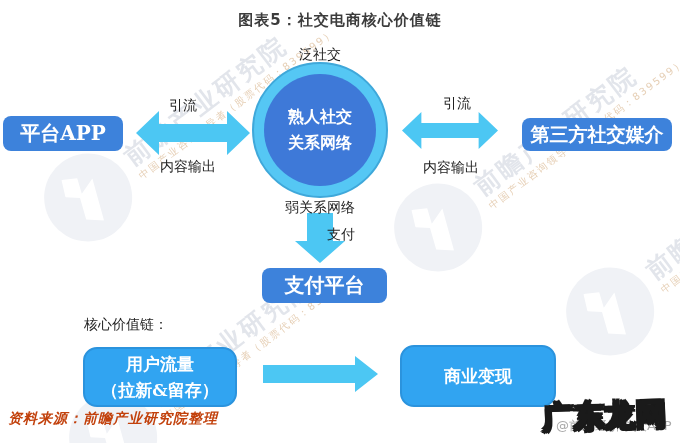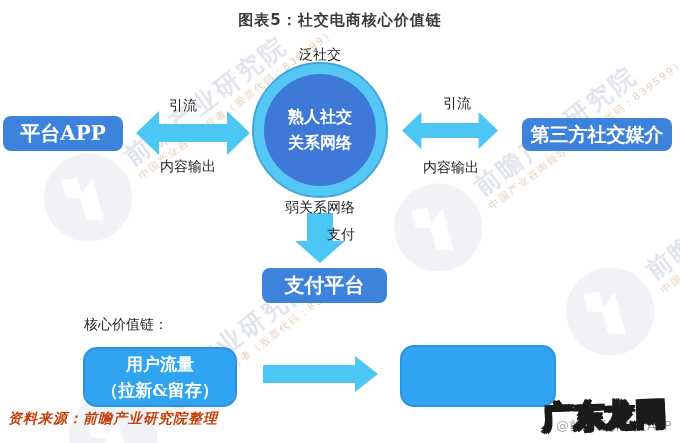--- a/index.html
+++ b/index.html
@@ -134,19 +134,20 @@
   <div class="round-box" style="left:83px;top:347px;width:150px;height:56px;font-size:17px;">
     <span>用户流量</span>
     <span>（拉新&amp;留存）</span>
   </div>
 
   <svg class="arrow" style="left:263px;top:356px;" width="115" height="36" viewBox="0 0 115 36">
     <polygon points="0,9 92,9 92,0 115,18 92,36 92,27 0,27" fill="#4cc7f3"></polygon>
   </svg>
 
   <div class="round-box" style="left:400px;top:345px;width:152px;height:58px;font-size:17px;">
+    <span>商业变现</span>
   </div>
 
   <div class="source">资料来源：前瞻产业研究院整理</div>
   <div class="app-mark">@前瞻经济学人APP</div>
   <div class="site-mark">广东龙网</div>
 
 </div>
 
 </body></html>

